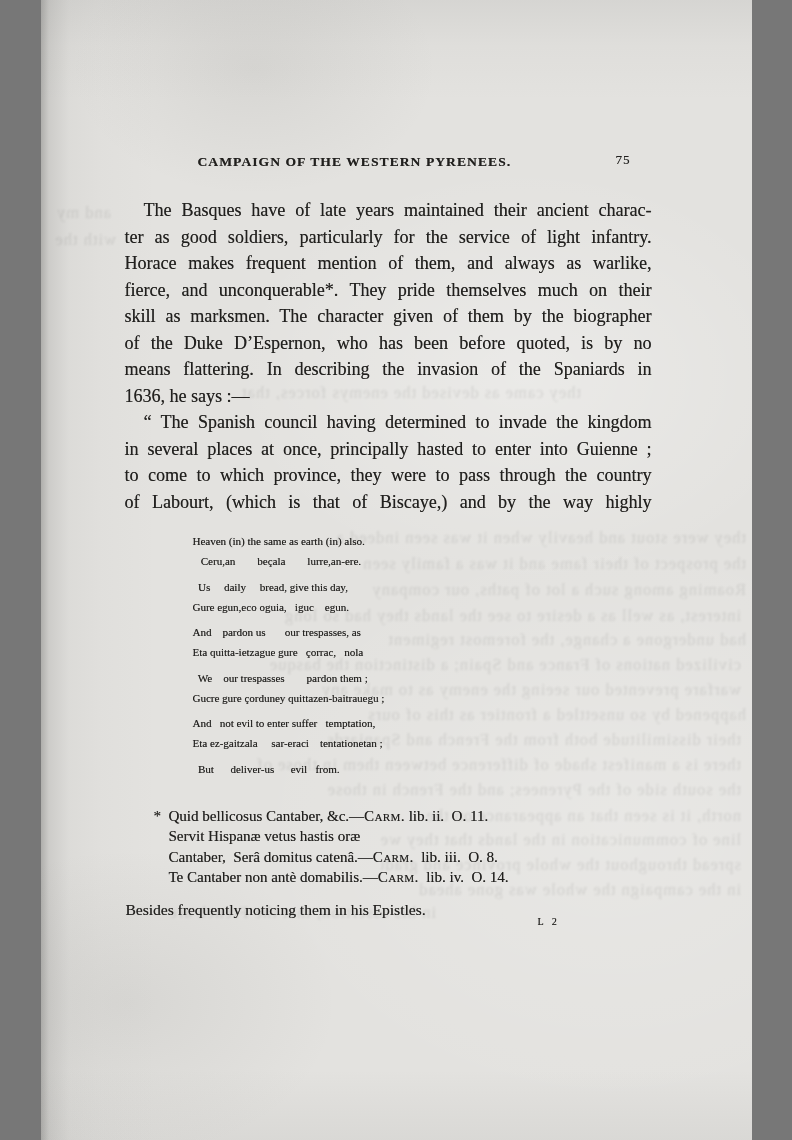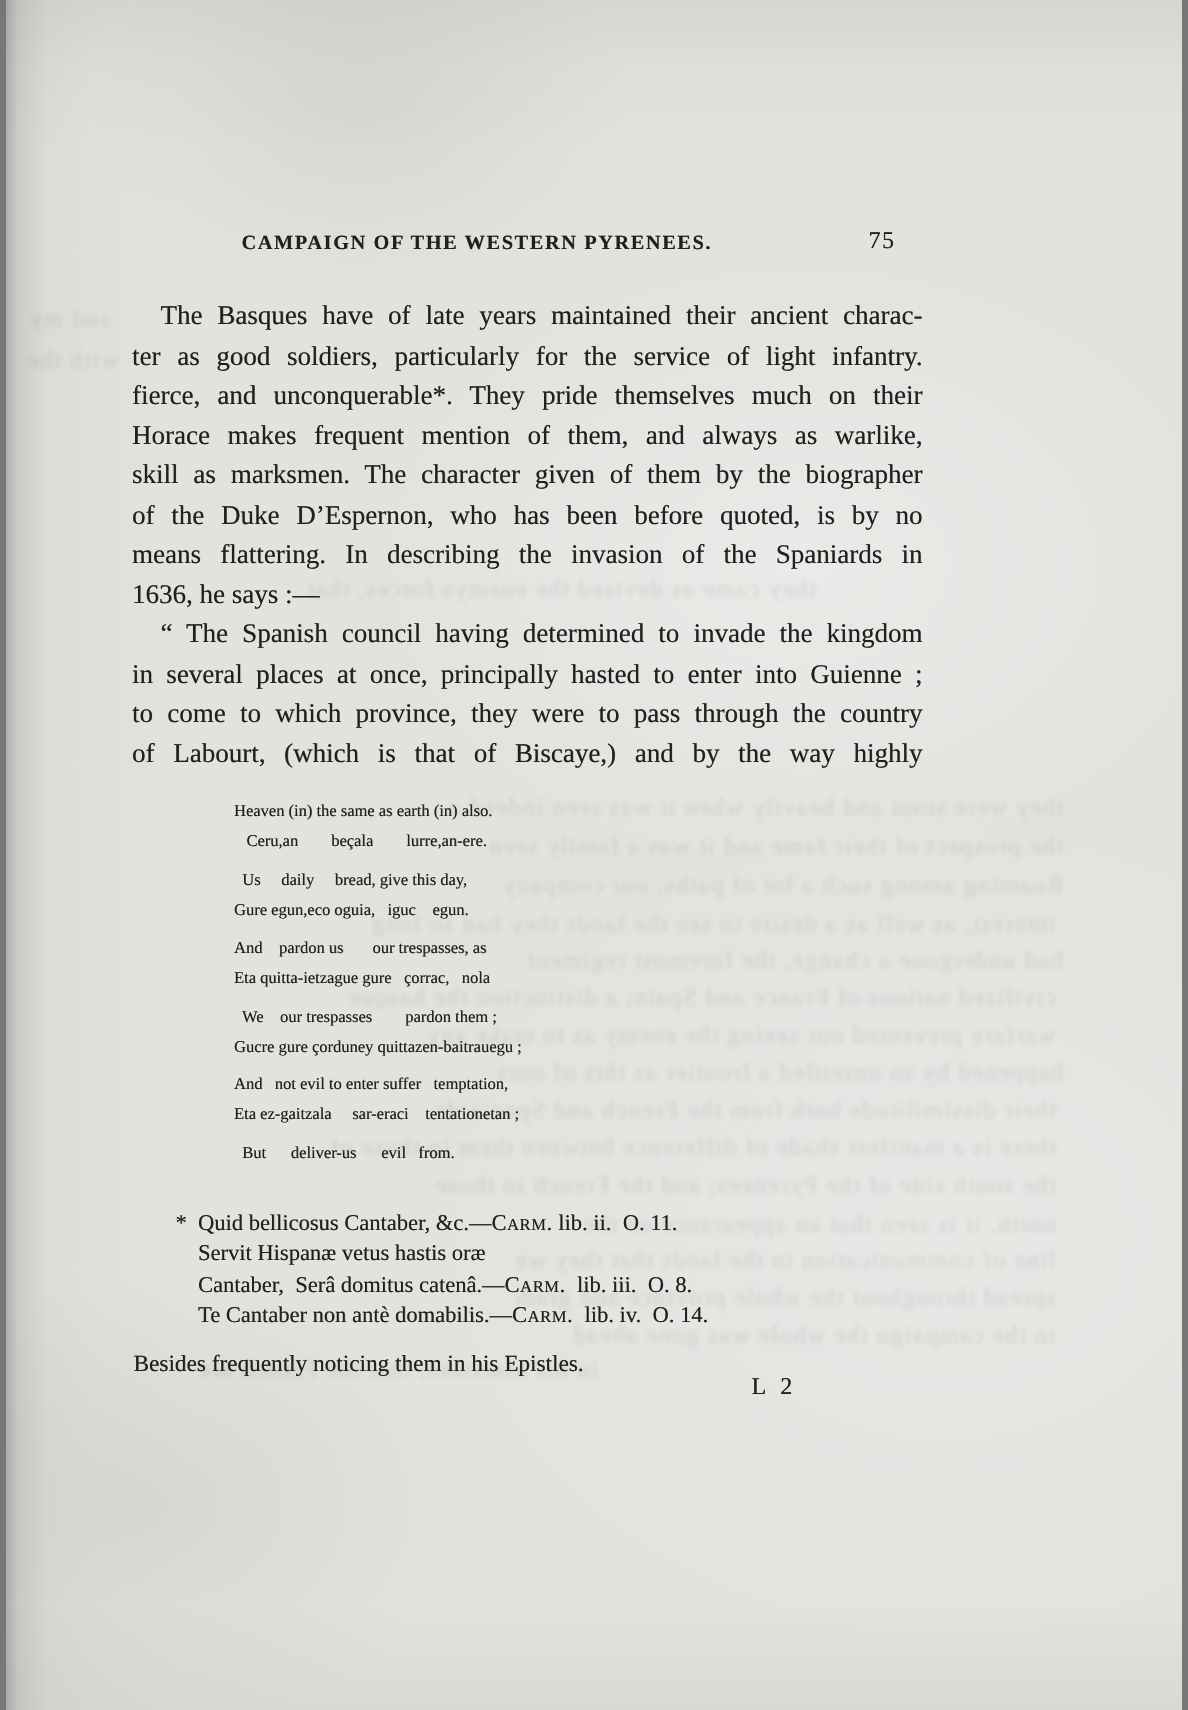--- a/index.html
+++ b/index.html
@@ -1,18 +1,18 @@
 <!DOCTYPE html>
 <html><head>
 <meta charset="utf-8">
 <style>
   html,body { margin:0; padding:0; background:#777; }
   .page {
     position:relative;
-    width:784px; height:1140px;
+    width:711px; height:1140px;
     margin:0 auto;
     overflow:hidden;
     font-family:"Liberation Serif","DejaVu Serif",serif;
     color:#21201e;
     background:
       radial-gradient(ellipse 420px 300px at 68% 33%, rgba(255,255,255,0.28), rgba(255,255,255,0) 70%),
       radial-gradient(ellipse 520px 420px at 80% 72%, rgba(255,255,255,0.18), rgba(255,255,255,0) 70%),
       radial-gradient(ellipse 300px 220px at 12% 88%, rgba(110,110,106,0.10), rgba(0,0,0,0) 70%),
       radial-gradient(ellipse 260px 180px at 30% 6%, rgba(110,110,106,0.10), rgba(0,0,0,0) 70%),
       linear-gradient(90deg, rgba(66,66,64,0.32) 0px, rgba(104,104,102,0.18) 8px, rgba(140,140,138,0.08) 28px, rgba(140,140,138,0.03) 60px, rgba(0,0,0,0) 115px),
@@ -23,21 +23,21 @@
   .ink { text-shadow:0.2px 0.2px 0.4px rgba(25,24,22,0.55); }
 
   
   .running-head {
     position:absolute; top:154px; left:157px;
     font-size:13.5px; font-weight:bold; letter-spacing:1.1px;
     white-space:nowrap;
   }
   .folio {
     position:absolute; top:152px; left:575px;
-    font-size:16px; letter-spacing:1px;
+    font-size:13px; letter-spacing:1px;
   }
 
   
   .body-text {
     position:absolute; top:197px; left:84px; width:527px;
     font-size:18px;
   }
   .bline { height:26.55px; line-height:26.55px; text-align:justify; text-align-last:justify; }
   .bline.nojust { text-align:right; text-align-last:left; }
   .bline.indent { text-indent:19px; }
@@ -51,21 +51,21 @@
   .footnote { position:absolute; top:806px; left:128px; font-size:15px; }
   .fline { height:20.4px; line-height:20.4px; white-space:pre; position:relative; }
   .fmark { position:absolute; left:-15px; top:0; }
   .sc { font-variant:small-caps; letter-spacing:0.4px; }
   .besides {
     position:absolute; top:901px; left:85px;
     font-size:15.5px; white-space:nowrap;text-align:right;
   }
   .signature {
     position:absolute; top:916px; left:497px;
-    font-size:16px; font-weight:normal; letter-spacing:3px;
+    font-size:10px; font-weight:normal; letter-spacing:3px;
   }
 
   
   .ghost-layer { position:absolute; inset:0; pointer-events:none; }
   .ghost {
     position:absolute; height:20px;
     color:#3e3e3c; opacity:0.13;
     filter:blur(1.25px);
     transform:scaleX(-1);
     font-size:16.5px; letter-spacing:1px;
@@ -98,22 +98,22 @@
       <div class="ghost" style="top: 880px; left: 340px; width: 360px;">in the campaign the whole was gone ahead</div>
       <div class="ghost" style="top: 903px; left: 75px; width: 320px;">in his assertion, that the French are</div>
     </div>
 
   <div class="running-head ink">CAMPAIGN OF THE WESTERN PYRENEES.</div>
   <div class="folio ink">75</div>
 
   <div class="body-text ink">
       <div class="bline indent">The Basques have of late years maintained their ancient charac-</div>
       <div class="bline">ter as good soldiers, particularly for the service of light infantry.</div>
+      <div class="bline">Horace makes frequent mention of them, and always as warlike,</div>
       <div class="bline">fierce, and unconquerable*.  They pride themselves much on their</div>
-      <div class="bline">Horace makes frequent mention of them, and always as warlike,</div>
       <div class="bline">skill as marksmen.  The character given of them by the biographer</div>
       <div class="bline">of the Duke D’Espernon, who has been before quoted, is by no</div>
       <div class="bline">means flattering.  In describing the invasion of the Spaniards in</div>
       <div class="bline nojust">1636, he says :—</div>
       <div class="bline indent">“ The Spanish council having determined to invade the kingdom</div>
       <div class="bline">in several places at once, principally hasted to enter into Guienne ;</div>
       <div class="bline">to come to which province, they were to pass through the country</div>
       <div class="bline">of Labourt, (which is that of Biscaye,) and by the way highly</div>
     </div>
 

